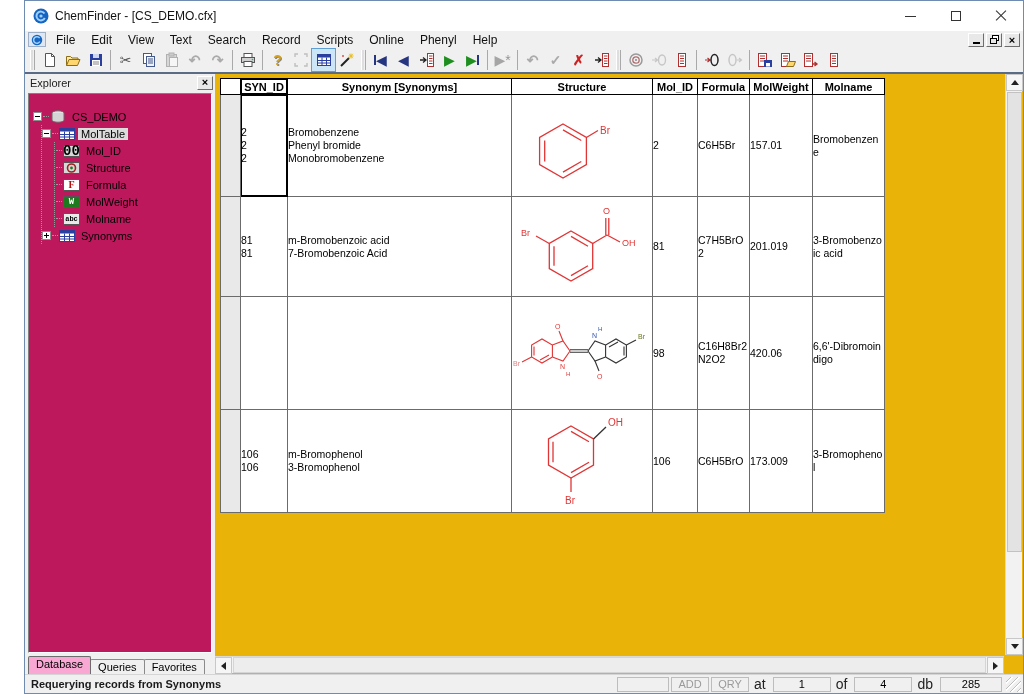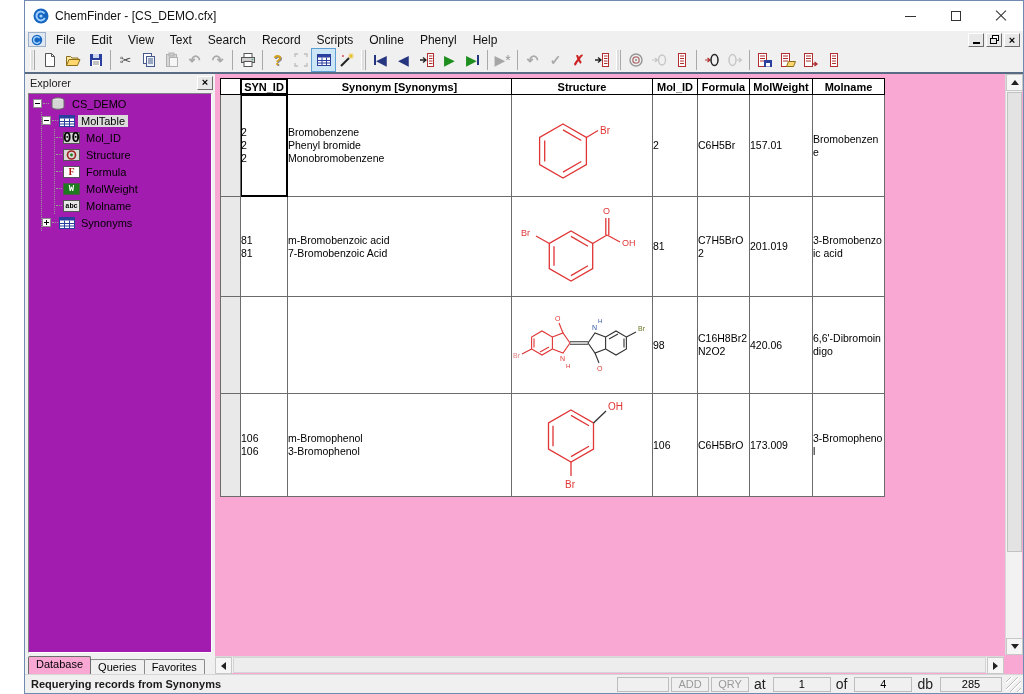--- a/index.html
+++ b/index.html
@@ -52,21 +52,21 @@
   .navbar-g { display:inline-block; width:2px; height:10px; background:#26357f; }
 
   
   .bodyrow { flex:1 1 auto; display:flex; min-height:0; position:relative; }
 
   
   .explorer { width:190px; flex:0 0 auto; display:flex; flex-direction:column; background:#f0f0f0; }
   .exp-caption { height:18px; display:flex; align-items:center; padding:0 2px 0 5px; }
   .exp-title { font-size:11px; color:#222; }
   .exp-close { margin-left:auto; width:16px; height:14px; background:#e8e8e8; border:1px solid; border-color:#fff #6d6d6d #6d6d6d #fff; font-size:11px; font-weight:bold; line-height:11px; text-align:center; }
-  .exp-treebox { flex:1 1 auto; margin:1px 3px 2px 3px; background:#a21caf; border:1px solid; border-color:#808080 #fff #fff #808080; overflow:hidden; padding:1px 0 0 4px; }
+  .exp-treebox { flex:1 1 auto; margin:1px 3px 2px 3px; background:#be185d; border:1px solid; border-color:#808080 #fff #fff #808080; overflow:hidden; padding:14px 0 0 4px; }
   .trow { height:17px; display:flex; align-items:center; white-space:nowrap; }
   .expander { width:9px; height:9px; border:1px solid #8c8c8c; background:#fff; position:relative; flex:0 0 auto; }
   .expander:before { content:""; position:absolute; left:1px; top:3px; width:5px; height:1px; background:#000; }
   .expander.plus:after { content:""; position:absolute; left:3px; top:1px; width:1px; height:5px; background:#000; }
   .dash { width:6px; border-top:1px dotted #9a9a9a; margin:0 1px; flex:0 0 auto; }
   .kids { border-left:1px dotted #9a9a9a; margin-left:4px; padding-left:0; }
   .tlabel { padding:0 3px; font-size:11px; }
   .tlabel.sel { background:#dcdcdc; }
   .ticon { flex:0 0 auto; margin-right:3px; display:flex; align-items:center; justify-content:center; }
   .box-ic { width:17px; height:12px; background:#d8d8d8; border:1px solid #555; font-weight:bold; font-family:"Liberation Mono", monospace; display:flex; align-items:center; justify-content:center; }
@@ -74,21 +74,21 @@
   .ic-abc { font-size:7px; background:#e8e8e8; }
   .ic-F { background:#fff; color:#b01010; font-family:"Liberation Serif", serif; font-size:10px; }
   .ic-W { background:#1e7a1e; color:#fff; font-size:9px; }
 
   
   .tabs { height:19px; display:flex; align-items:flex-end; padding-left:3px; flex:0 0 auto; }
   .tab { padding:1px 7px 2px 7px; font-size:11px; background:#f0f0f0; border:1px solid #8a8a8a; border-bottom:none; border-radius:2px 2px 0 0; margin-right:-1px; height:15px; }
   .tab.active { height:18px; background:#f9a8d4; position:relative; z-index:2; border-color:#6d6d6d; }
 
   
-  .main { flex:1 1 auto; position:relative; background:#f9a8d4; overflow:hidden; }
+  .main { flex:1 1 auto; position:relative; background:#eab308; overflow:hidden; }
   .gridwrap { position:absolute; left:5px; top:4px; }
   table.grid { border-collapse:collapse; table-layout:fixed; background:#fff; }
   table.grid td, table.grid th { border:1px solid #6b6b6b; padding:0; overflow:hidden; }
   table.grid th { border-color:#000; font-weight:bold; font-size:11px; height:16px; background:#fff; }
   td.sel-col { background:#e9e9e9; }
   th.sel-col { background:#e9e9e9; border-color:#000; }
   .cur { box-shadow:inset 0 0 0 1px #000; border-color:#000 !important; }
   td.txt { vertical-align:middle; padding:2px 3px; font-size:10.5px; white-space:pre-line; line-height:13px; }
   td.wrapcell { white-space:normal; word-break:break-all; }
   td.structcell { vertical-align:middle; text-align:center; }
@@ -523,21 +523,21 @@
                 <text x="103" y="48" font-size="9" fill="#e03535">OH</text>
                 <text x="2" y="38" font-size="9" fill="#e03535">Br</text>
               </svg>
             </td>
             <td class="txt">81</td>
             <td class="txt wrapcell">C7H5BrO2</td>
             <td class="txt">201.019</td>
             <td class="txt wrapcell">3-Bromobenzoic acid</td>
           </tr>
 
-          <tr style="height:97px">
+          <tr style="height:113px">
             <td class="sel-col"></td>
             <td class="txt"></td>
             <td class="txt"></td>
             <td class="structcell">
               <svg class="struct-svg" width="140" height="66" viewBox="0 0 140 66">
                 <g stroke="#e03535" fill="none" stroke-width="1.1">
                   <path d="M40.4 38 30 44 19.6 38 19.6 26 30 20 40.4 26 40.4 38"></path>
                   <path d="M22 36.5 22 27.5M28 41 37 36"></path>
                   <path d="M40.4 26 51 22 58 32 51 42 40.4 38"></path>
                   <path d="M51 22 47 12"></path>

